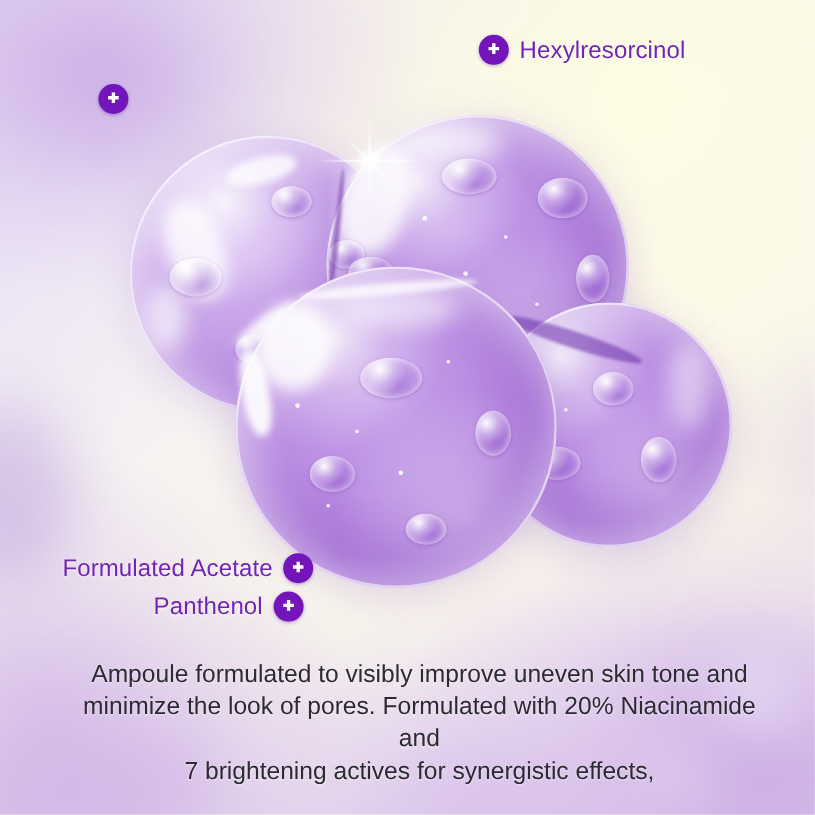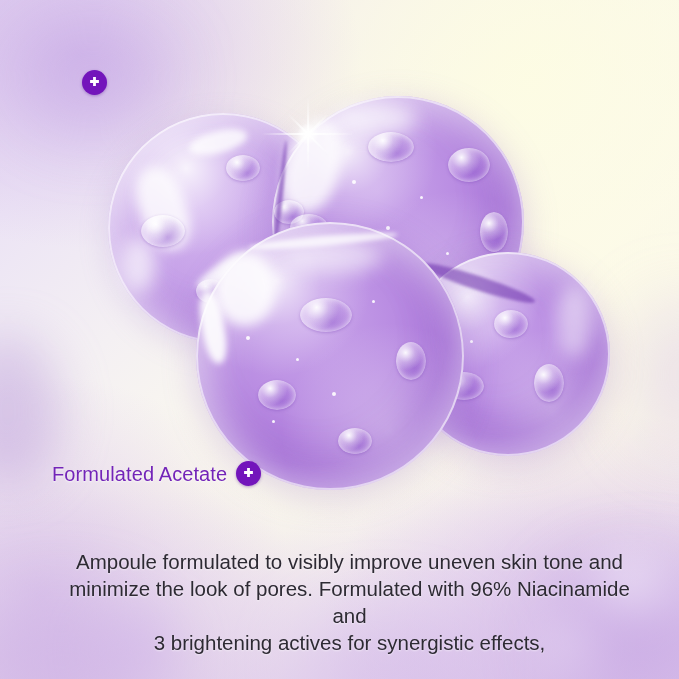--- a/index.html
+++ b/index.html
@@ -216,39 +216,55 @@
 
     <div id="sparkle">
       <div class="core"></div>
       <div class="ray" style="width:94px;height:2.4px;margin:-1.2px 0 0 -47px;"></div>
       <div class="ray" style="width:74px;height:2.2px;margin:-1.1px 0 0 -37px;transform:rotate(90deg);"></div>
       <div class="ray" style="width:56px;height:1.6px;margin:-.8px 0 0 -28px;transform:rotate(45deg);"></div>
       <div class="ray" style="width:56px;height:1.6px;margin:-.8px 0 0 -28px;transform:rotate(-45deg);"></div>
     </div>
   </div>
 
+  <div class="label" id="lbl-hexyl">
+    <span class="badge">
+      <svg width="13" height="13" viewBox="0 0 13 13">
+          <path d="M5.1 1.1h2.8v3.0h3.0v2.8h-3.0v3.0h-2.8v-3.0h-3.0v-2.8h3.0z" fill="#ffffff"></path>
+        </svg>
+    </span>
+    <span class="txt">Hexylresorcinol</span>
+  </div>
 
   <div class="label" id="lbl-tranexamic">
     <span class="badge">
       <svg width="13" height="13" viewBox="0 0 13 13">
           <path d="M5.1 1.1h2.8v3.0h3.0v2.8h-3.0v3.0h-2.8v-3.0h-3.0v-2.8h3.0z" fill="#ffffff"></path>
         </svg>
     </span>
   </div>
 
   <div class="label" id="lbl-tocopheryl">
     <span class="txt">Formulated Acetate</span>
     <span class="badge">
       <svg width="13" height="13" viewBox="0 0 13 13">
           <path d="M5.1 1.1h2.8v3.0h3.0v2.8h-3.0v3.0h-2.8v-3.0h-3.0v-2.8h3.0z" fill="#ffffff"></path>
         </svg>
     </span>
   </div>
 
+  <div class="label" id="lbl-panthenol">
+    <span class="txt">Panthenol</span>
+    <span class="badge">
+      <svg width="13" height="13" viewBox="0 0 13 13">
+          <path d="M5.1 1.1h2.8v3.0h3.0v2.8h-3.0v3.0h-2.8v-3.0h-3.0v-2.8h3.0z" fill="#ffffff"></path>
+        </svg>
+    </span>
+  </div>
 
 
   <div id="desc">
     <span class="l">Ampoule formulated to visibly improve uneven skin tone and</span>
-    <span class="l">minimize the look of pores. Formulated with 96% Niacinamide and</span>
-    <span class="l">3 brightening actives for synergistic effects,</span>
+    <span class="l">minimize the look of pores. Formulated with 20% Niacinamide and</span>
+    <span class="l">7 brightening actives for synergistic effects,</span>
   </div>
 
 </div>
 
 </body></html>

